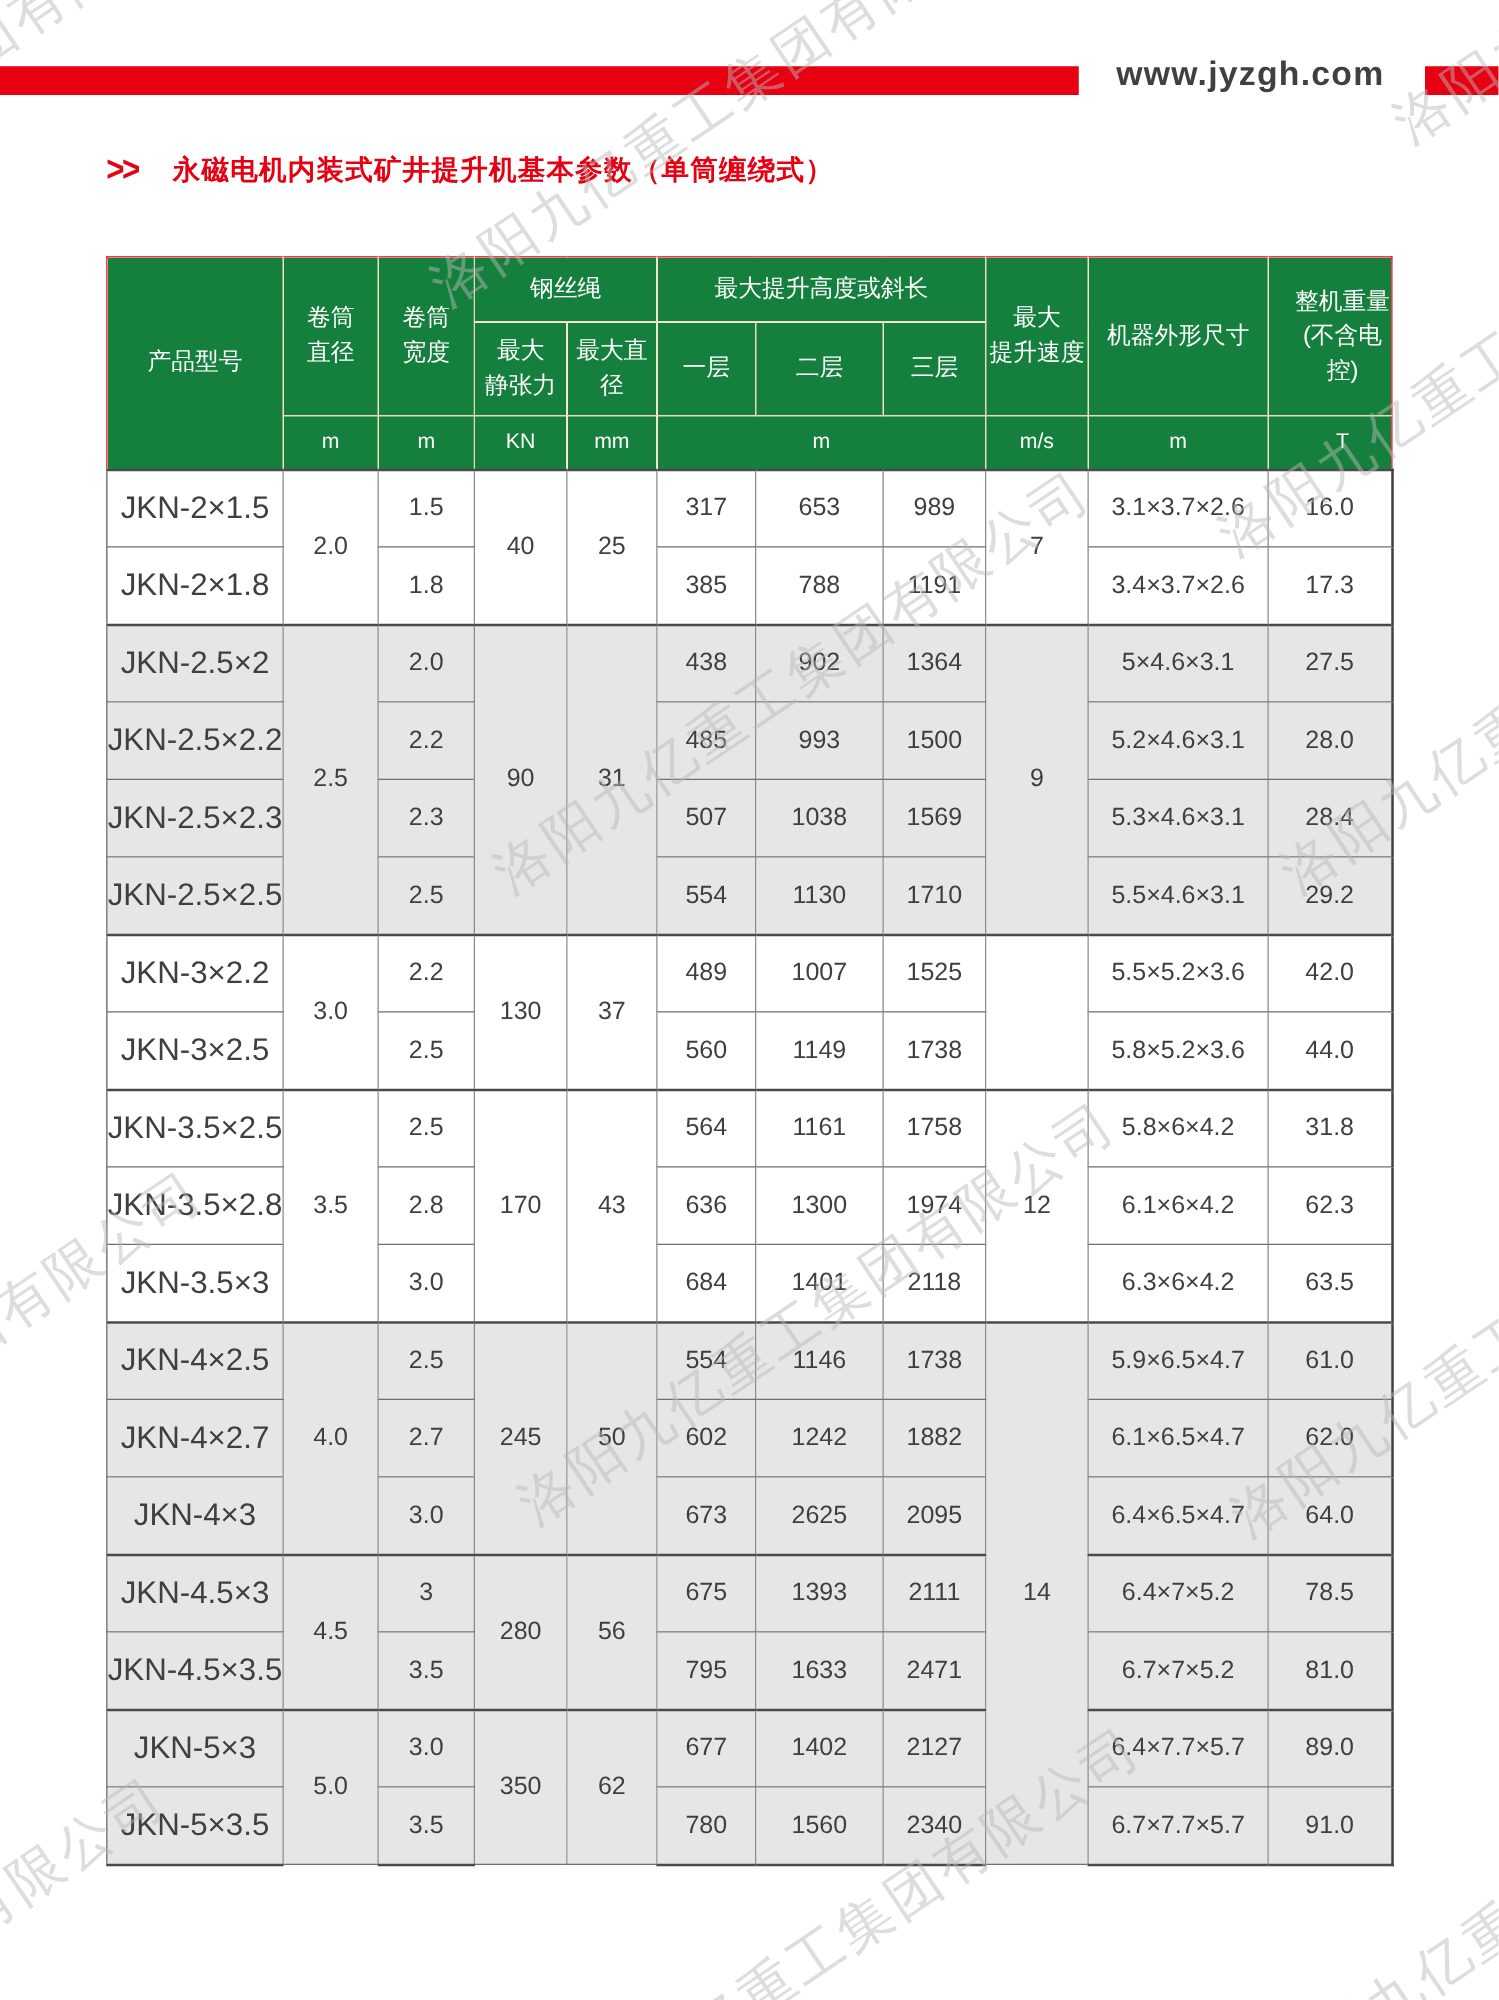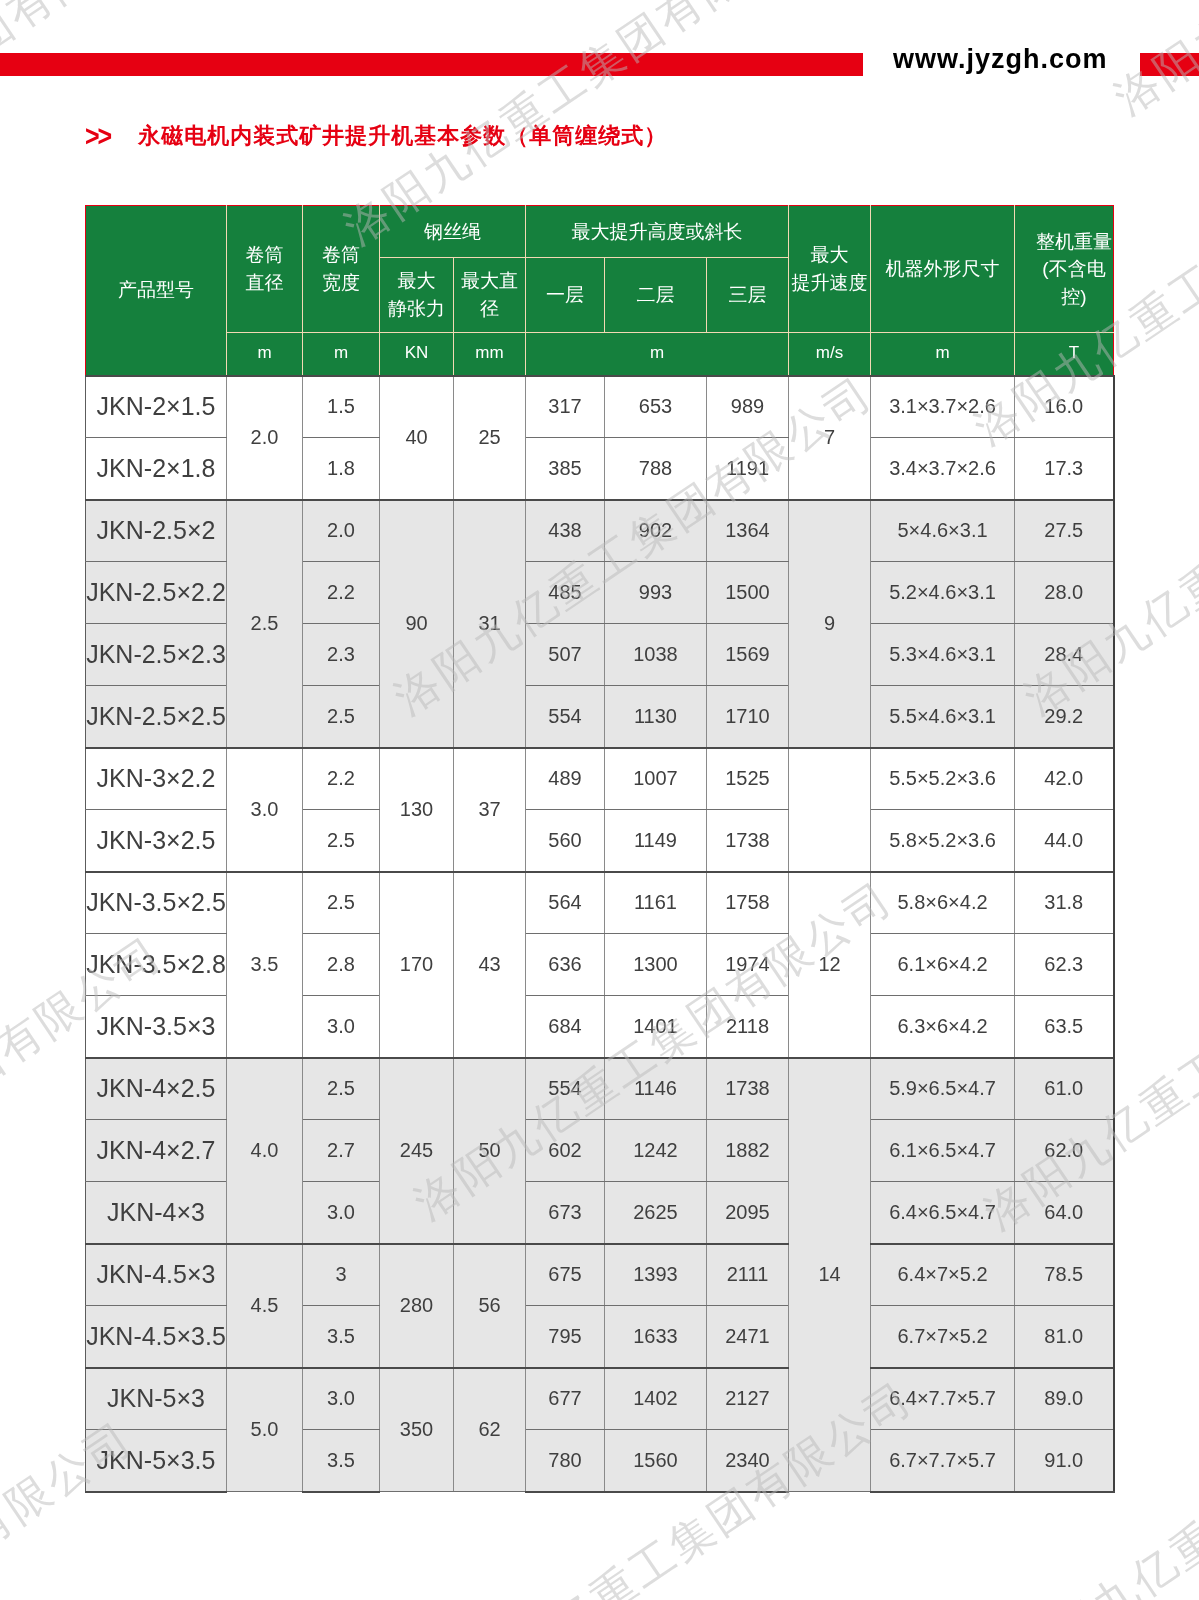--- a/index.html
+++ b/index.html
@@ -8,21 +8,21 @@
     width:1199px;height:1600px;
     background:#ffffff;
     overflow:hidden;
     font-family:"Liberation Sans","DejaVu Sans",sans-serif;
   }
   
   .topbar{position:absolute;left:0;top:53px;width:863px;height:23px;background:#e60012;}
   .topbar-right{position:absolute;left:1140px;top:53px;width:59px;height:23px;background:#e60012;}
   .website{
     position:absolute;left:893px;top:44px;width:240px;
-    font-size:27px;font-weight:bold;color:#000000;letter-spacing:1px;
+    font-size:27px;font-weight:bold;color:#404040;letter-spacing:1px;
   }
   
   .title-row{position:absolute;left:85px;top:121px;display:flex;align-items:center;gap:28px;}
   .chev{color:#e60012;font-size:25px;font-weight:bold;letter-spacing:-2px;transform:scaleY(1.15);}
   .title{margin:0;color:#e60012;font-size:22px;font-weight:bold;letter-spacing:1px;}
   
   table.params{
     position:absolute;left:85px;top:205px;width:1028px;
     border-collapse:collapse;table-layout:fixed;
   }

